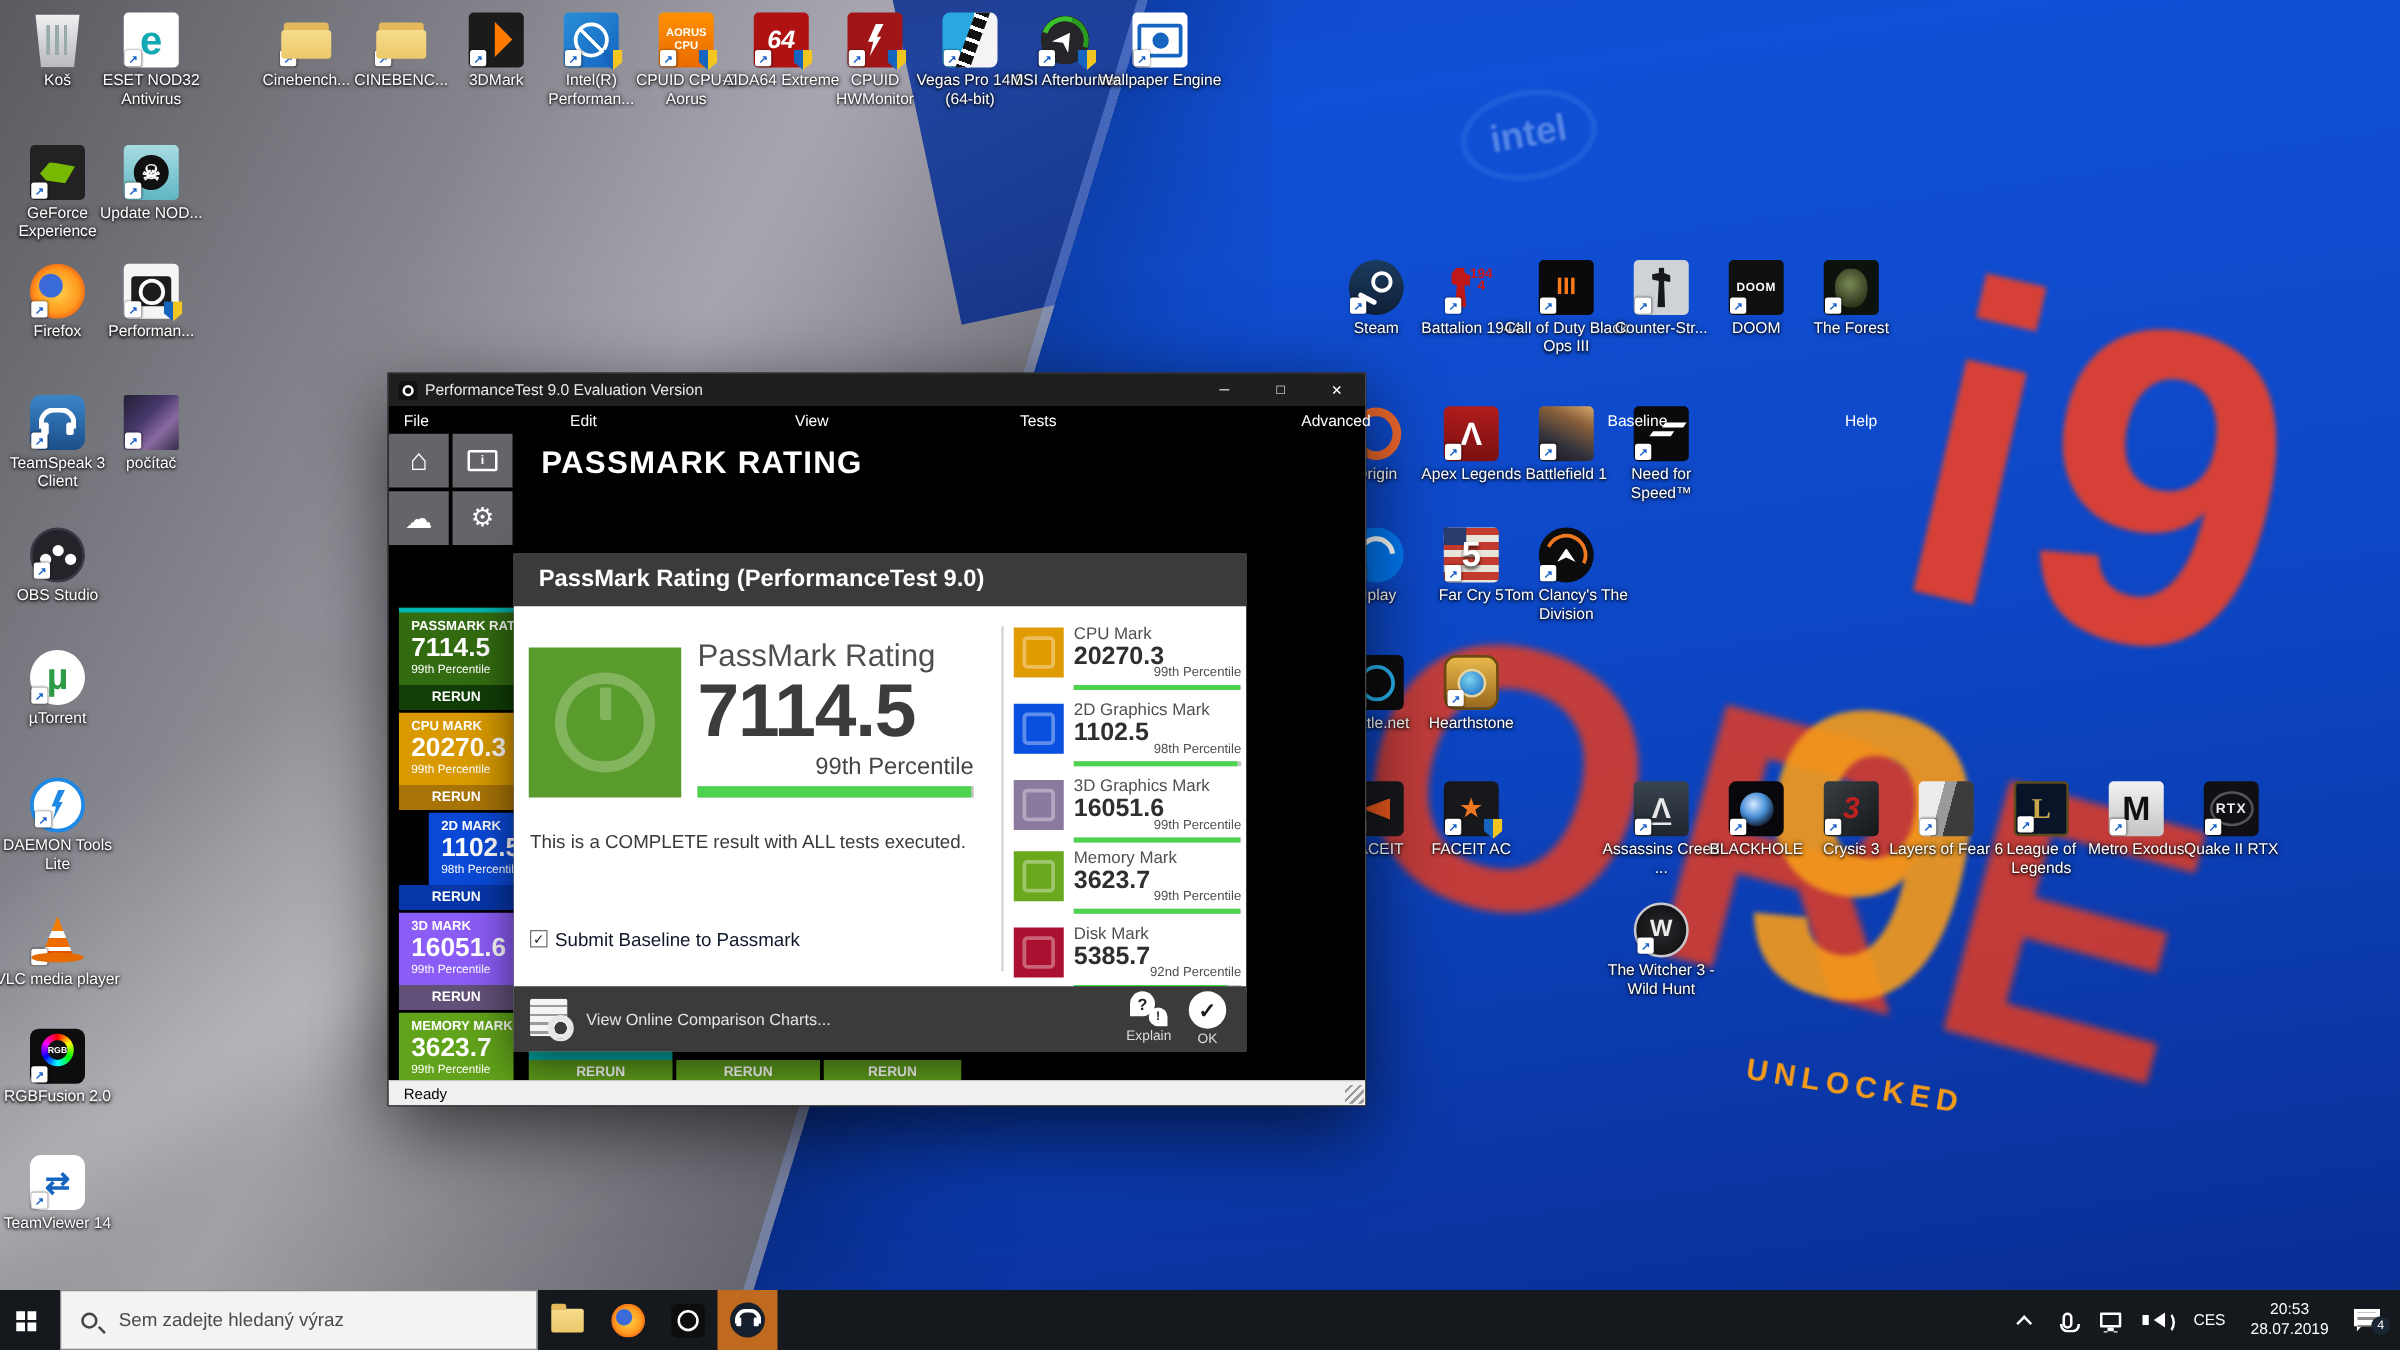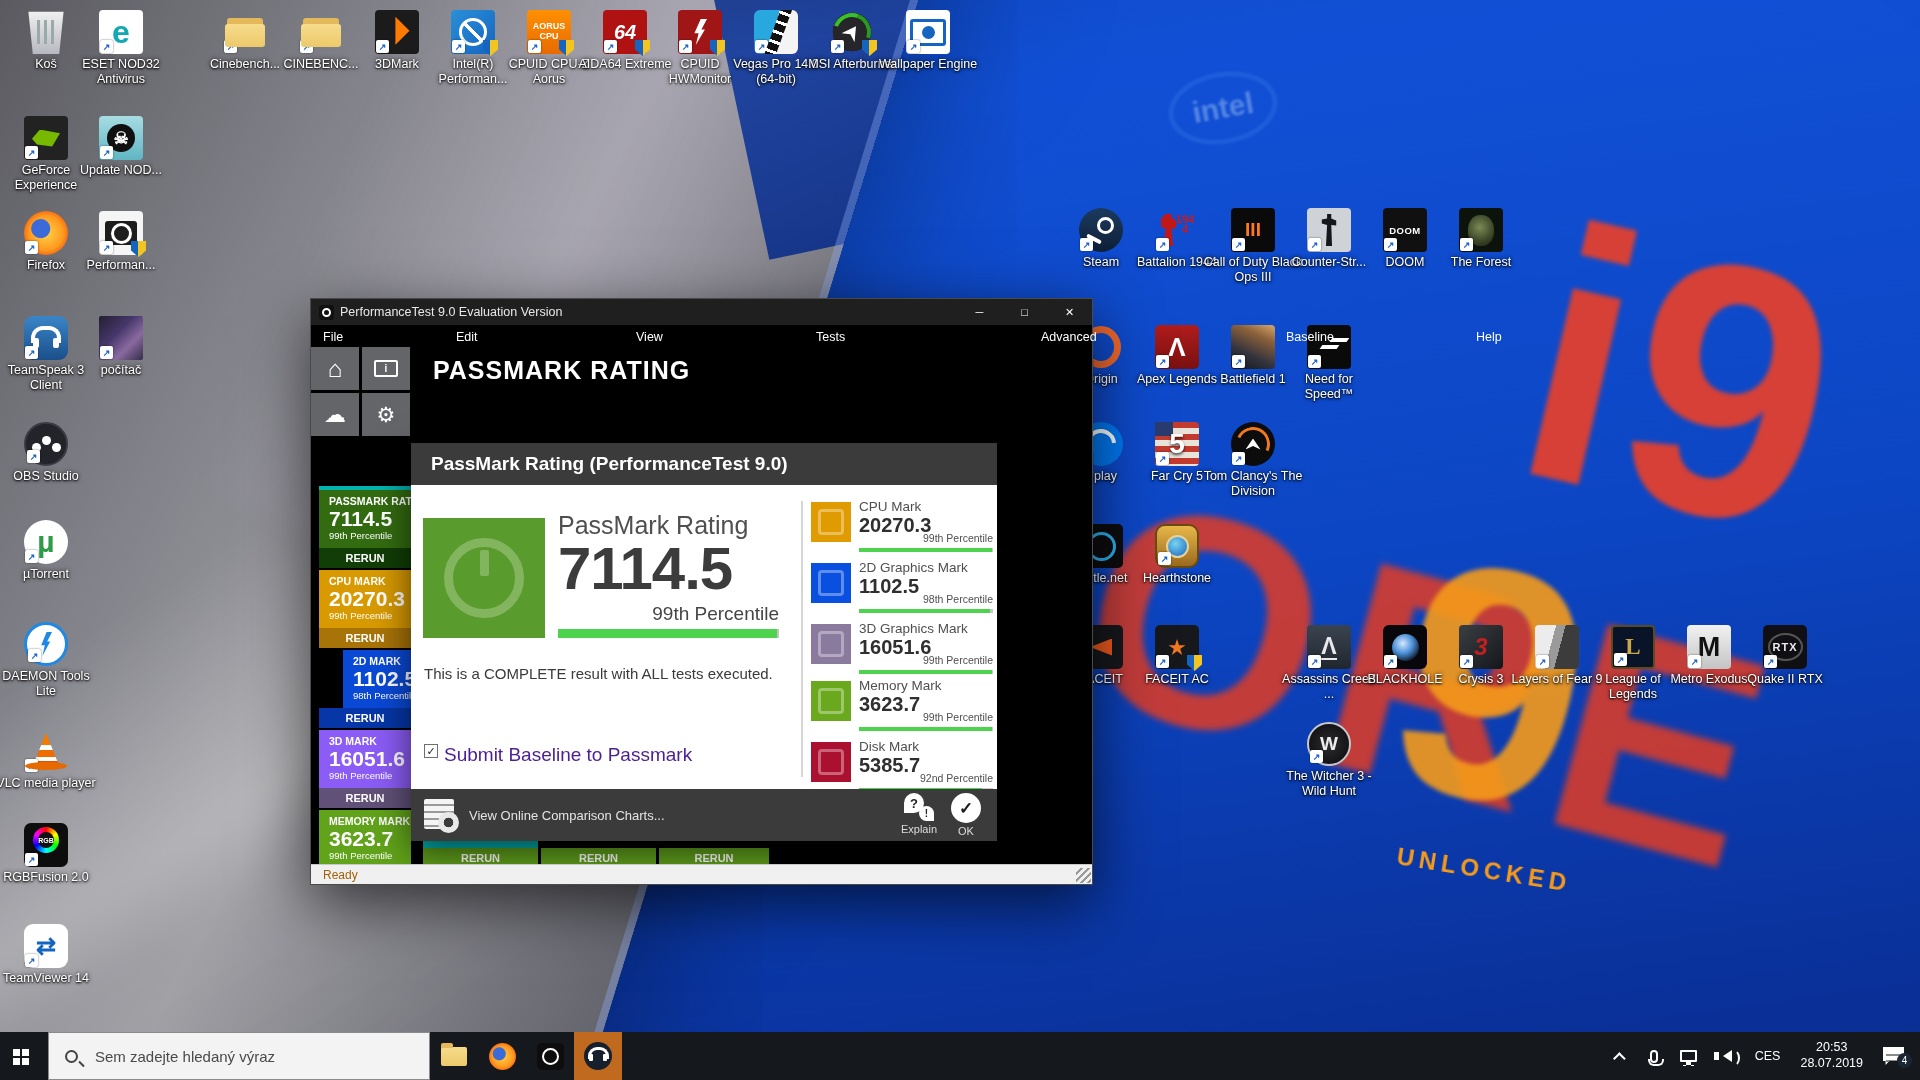--- a/index.html
+++ b/index.html
@@ -176,41 +176,41 @@
   .tile.c1 .tbody{background:#336c10;border-top:4px solid #00b4b0;height:62px;}
   .tile.c1 .trerun{background:#113d06;}
   .tile.c2 .tbody{background:#d89a00;}.tile.c2 .trerun{background:#a97407;}
   .tile.c3 .tbody{background:#0a49d6;margin-left:24px;}.tile.c3 .trerun{background:#0636a8;}
   .tile.c4 .tbody{background:#8b5cf6;}.tile.c4 .trerun{background:#615077;}
   .tile.c5 .tbody{background:#61a31a;}
   .btm-teal{position:absolute;left:112px;top:495px;width:115px;height:7px;background:#00b4b0;}
   .btm-rerun{position:absolute;top:502px;height:19px;background:#5f9e1b;color:#fff;font-size:11px;font-weight:800;
     display:flex;align-items:center;justify-content:center;}
   .statusbar{position:absolute;left:0;bottom:0;right:0;height:20px;background:#f0f0f0;border-top:1px solid #c8c8c8;
-    display:flex;align-items:center;color:#a16207;font-size:12px;padding-left:12px;}
+    display:flex;align-items:center;color:#000000;font-size:12px;padding-left:12px;}
   .grip{position:absolute;right:1px;bottom:1px;width:15px;height:15px;
     background:repeating-linear-gradient(135deg,transparent 0 3px,#9a9a9a 3px 5px);}
 
   
   .dlg{position:absolute;left:100px;top:97px;width:586px;height:398px;background:#fff;box-shadow:0 10px 34px rgba(0,0,0,.6);}
   .dlg-head{position:absolute;left:0;top:0;right:0;height:42px;background:#3b3b3b;display:flex;align-items:center;}
   .dlg-head span{color:#fff;font-size:19px;font-weight:800;margin-left:20px;}
   .gsq{position:absolute;left:12px;top:75px;width:122px;height:120px;background:#5a9b2d;display:flex;align-items:center;justify-content:center;}
   .gsq::before{content:"";width:62px;height:62px;border:9px solid #83b55e;border-radius:50%;}
   .gsq::after{content:"";position:absolute;width:9px;height:26px;background:#83b55e;top:32px;border-radius:2px;}
   .r-label{position:absolute;left:147px;top:68px;font-size:25px;color:#4f4f4f;}
   .r-value{position:absolute;left:147px;top:96px;font-size:60px;font-weight:800;color:#3c3c3c;line-height:1;letter-spacing:-1px;}
   .r-pct{position:absolute;left:147px;top:160px;width:221px;text-align:right;font-size:19px;color:#454545;}
   .r-bar{position:absolute;left:147px;top:186px;width:221px;height:9px;background:#c4c4c4;}
   .r-bar i,.m-bar i{display:block;height:100%;background:#4ed34e;}
   .r-note{position:absolute;left:13px;top:222px;font-size:15px;color:#3a3a3a;}
   .chk{position:absolute;left:13px;top:301px;width:14px;height:14px;background:#fff;border:1px solid #707070;
     display:flex;align-items:center;justify-content:center;font-size:11px;color:#1a1a1a;}
   .chk::after{content:"\2713";}
-  .chk-lbl{position:absolute;left:33px;top:301px;font-size:19px;color:#4c1d95;}
+  .chk-lbl{position:absolute;left:33px;top:301px;font-size:15px;color:#0f172a;}
   .vsep{position:absolute;left:390px;top:58px;width:2px;height:276px;background:#d6d6d6;}
   .mrow{position:absolute;left:400px;width:182px;height:54px;}
   .mico{position:absolute;left:0;top:2px;width:40px;height:40px;display:flex;align-items:center;justify-content:center;}
   .mico::after{content:"";width:20px;height:20px;border:3px solid rgba(255,255,255,.35);border-radius:4px;}
   .mtxt{position:absolute;left:48px;top:0;width:134px;}
   .m-label{font-size:13.5px;color:#4f4f4f;line-height:1.1;}
   .m-value{font-size:20px;font-weight:800;color:#2f2f2f;line-height:1.05;display:inline-block;}
   .m-pct{position:absolute;right:0;bottom:10px;font-size:10.5px;color:#4f4f4f;}
   .m-bar{position:absolute;left:48px;bottom:2px;width:134px;height:4px;background:#c8c8c8;}
   .dlg-foot{position:absolute;left:0;bottom:0;right:0;height:52px;background:#3b3b3b;}
@@ -550,21 +550,21 @@
   <div class="dicon" style="left:1431px;top:625px">
       <div class="art a-crysis">
         <b class="sc"></b>
       </div>
       <div class="lbl">Crysis 3</div>
     </div>
   <div class="dicon" style="left:1507px;top:625px">
       <div class="art a-lof2">
         <b class="sc"></b>
       </div>
-      <div class="lbl">Layers of Fear 9</div>
+      <div class="lbl">Layers of Fear 6</div>
     </div>
   <div class="dicon" style="left:1583px;top:625px">
       <div class="art a-lol">
         <b class="sc"></b>
       </div>
       <div class="lbl">League of Legends</div>
     </div>
   <div class="dicon" style="left:1659px;top:625px">
       <div class="art a-metro">
         <b class="sc"></b>

